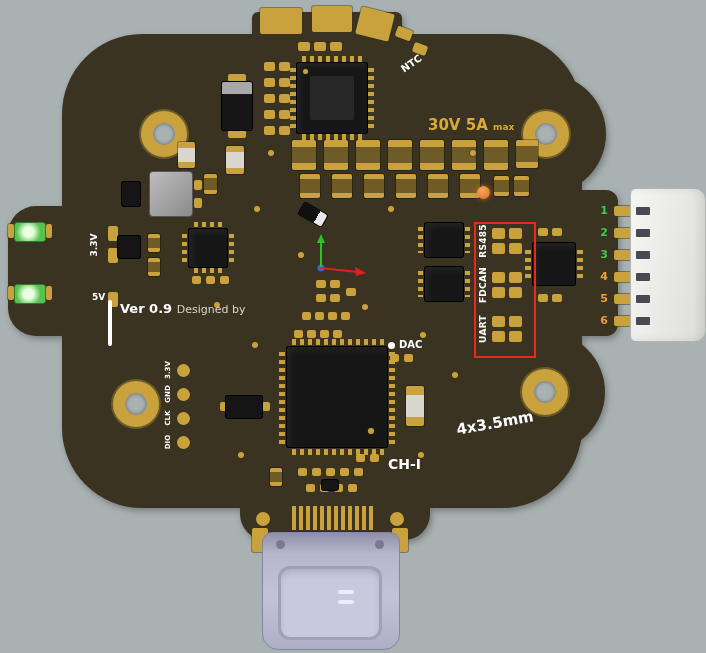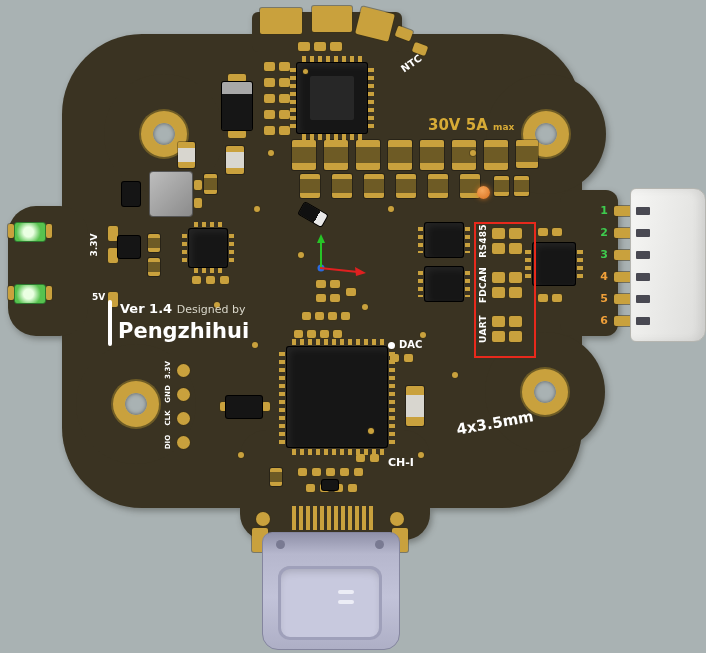--- a/index.html
+++ b/index.html
@@ -278,28 +278,27 @@
   <span class="t" style="left:400px;top:58px;font-size:10px;transform:rotate(-35deg)">NTC</span>
   <div class="t" style="left:428px;top:116px;color:#d7ab36;font-size:15px">
     <span>30V 5A</span>
     <span style="font-size:9px">max</span>
   </div>
   <span class="t rot" style="left:94px;top:245px;font-size:9px">3.3V</span>
   <span class="t" style="left:92px;top:292px;font-size:9px">5V</span>
 
   <div class="abs" style="left:108px;top:300px;width:4px;height:46px;background:#fff;border-radius:2px;z-index:4"></div>
   <div class="t" style="left:120px;top:301px;font-size:13px;z-index:4">
-    <span>Ver 1.4</span>
+    <span>Ver 0.9</span>
     <span style="font-weight:normal;font-size:11px;color:#d9d7ca">Designed by</span>
   </div>
-  <span class="t" style="left:118px;top:319px;font-size:21px;z-index:4">Pengzhihui</span>
 
   <div class="dot" style="left:388px;top:342px;width:7px;height:7px;background:#fff"></div>
   <span class="t" style="left:399px;top:339px;font-size:10px">DAC</span>
-  <span class="t" style="left:388px;top:456px;font-size:11px">CH-I</span>
+  <span class="t" style="left:388px;top:456px;font-size:14px">CH-I</span>
   <span class="t" style="left:456px;top:414px;font-size:15px;transform:rotate(-10deg)">4x3.5mm</span>
 
   <div>
     <div class="conn-pin" style="left:614px;top:206px"></div>
     <div class="conn-pin" style="left:614px;top:228px"></div>
     <div class="conn-pin" style="left:614px;top:250px"></div>
     <div class="conn-pin" style="left:614px;top:272px"></div>
     <div class="conn-pin" style="left:614px;top:294px"></div>
     <div class="conn-pin" style="left:614px;top:316px"></div>
     <div id="conn-body"></div>

